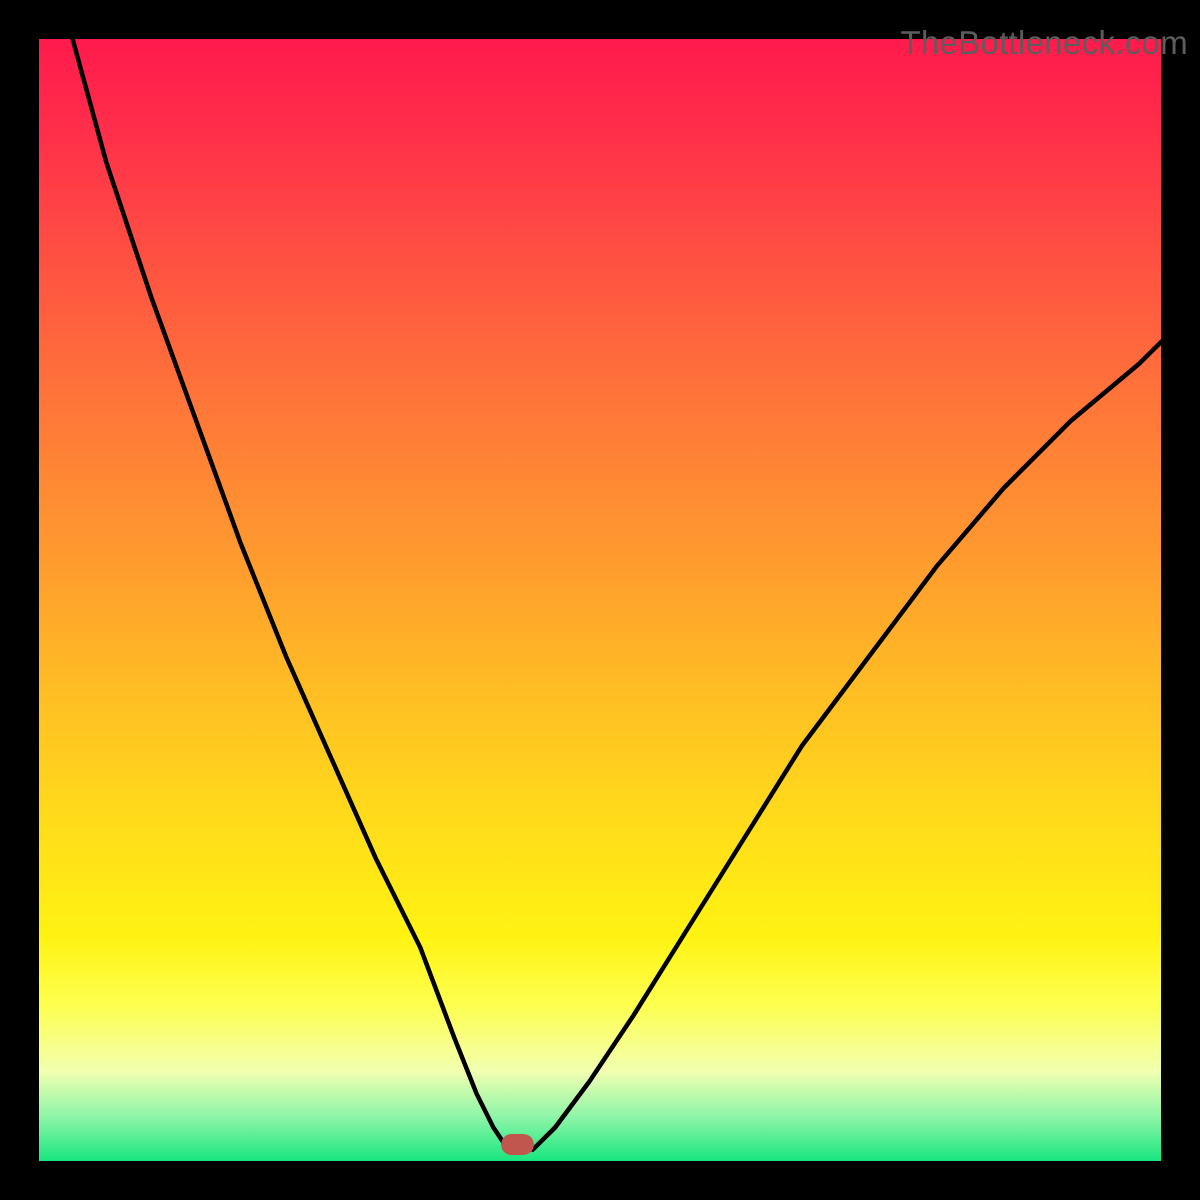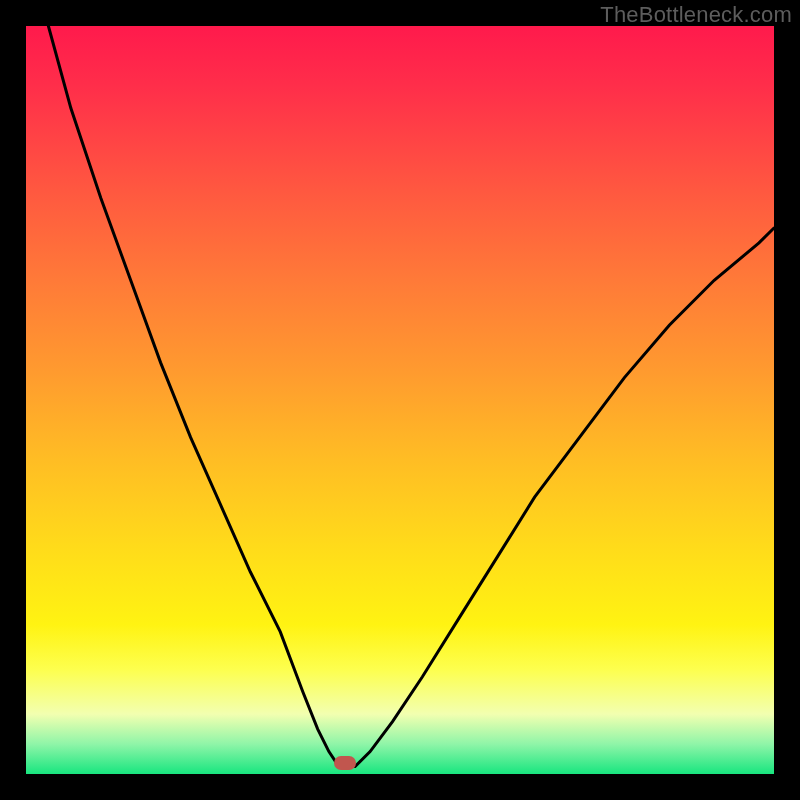--- a/index.html
+++ b/index.html
@@ -34,21 +34,21 @@
       #ffbd24 58%,
       #ffdc1a 70%,
       #fff312 80%,
       #fdff4e 86%,
       #f2ffb0 92%,
       #8ff5a8 96%,
       #18e67f 100%);
   }
   .watermark {
     position: absolute;
-    top: 2px;
+    top: 16px;
     right: 8px;
     color: #5d5d5d;
     font-size: 22px;
     font-weight: 500;
     letter-spacing: 0.2px;
     user-select: none;
   }
   .curve {
     position: absolute;
     left: 26px;

